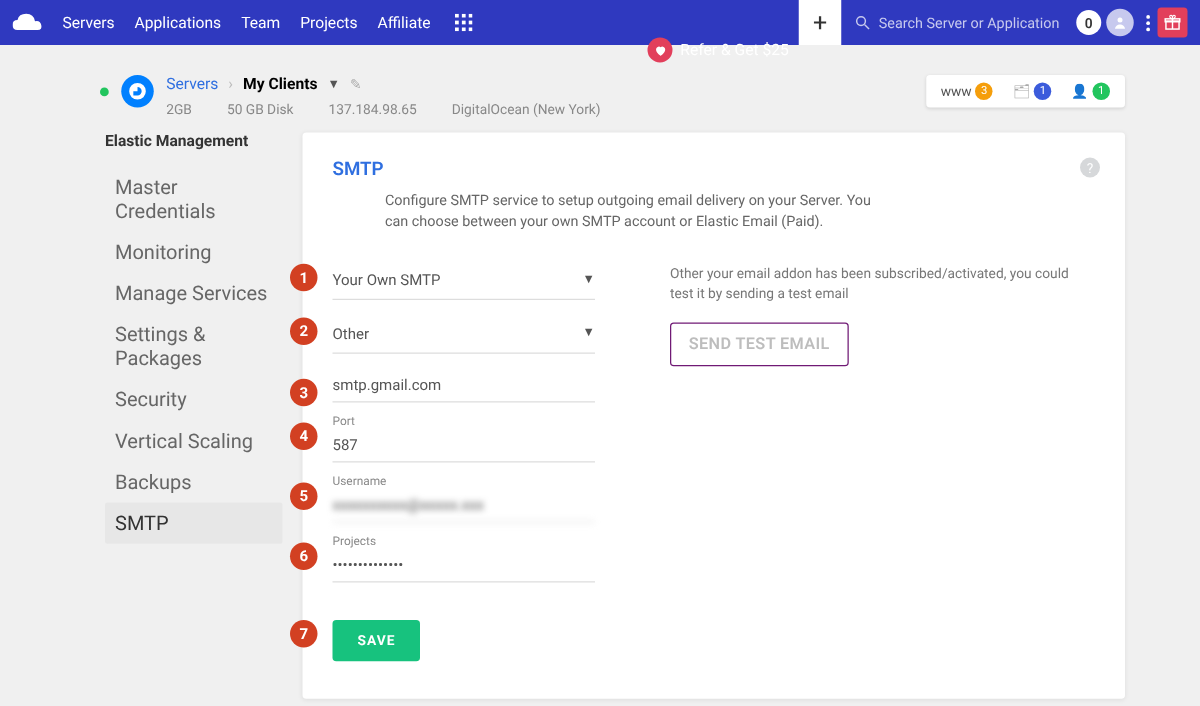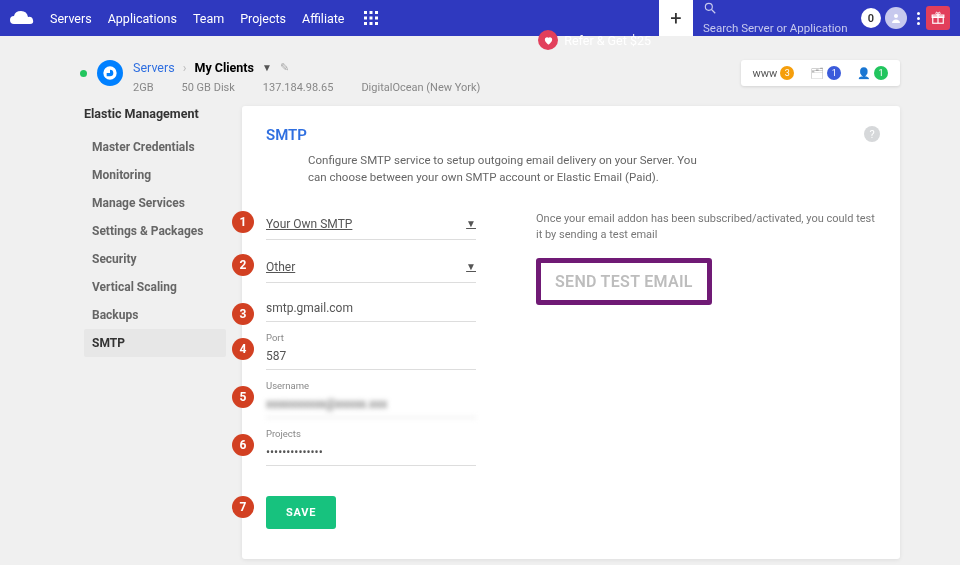--- a/index.html
+++ b/index.html
@@ -9,21 +9,21 @@
   .topnav { background: #2f39bf; height: 36px; display: flex; align-items: center; padding: 0 10px; color: #fff; }
   .logo { width: 26px; height: 18px; margin-right: 14px; display:flex; align-items:center; }
   .logo svg { display:block; }
   .nav-links { display: flex; gap: 16px; font-size: 12.5px; }
   .nav-links span { cursor: pointer; }
   .grid-icon { margin-left: 20px; cursor:pointer; display:flex; }
   .spacer { flex: 1; }
   .refer { display:flex; align-items:center; gap:6px; font-size:12.5px; margin-right:0px;margin-top:44px; }
   .heart { width:20px; height:20px; border-radius:50%; background:#e23f5b; display:flex; align-items:center; justify-content:center; }
   .plus-box { width:34px; height:36px; background:#fff; color:#333; display:flex; align-items:center; justify-content:center; font-size:20px; margin:0 2px 0 8px; cursor:pointer; }
-  .search-wrap { display:flex; align-items:flex-start; gap:6px; padding:0 8px; color:#c7c9ee;flex-direction:column;}
+  .search-wrap { display:flex; align-items:flex-end; gap:6px; padding:0 8px; color:#c7c9ee;}
   .search-input { background:transparent; border:none; outline:none; color:#fff; font-size:11.5px; width:150px; }
   .search-input::placeholder { color:#c7c9ee; }
   .zero-badge { width:20px; height:20px; border-radius:50%; background:#fff; color:#333; display:flex; align-items:center; justify-content:center; font-size:11px; font-weight:600; }
   .user-circ { width:22px; height:22px; border-radius:50%; background:#c7c9ee; display:flex; align-items:center; justify-content:center; margin:0 4px; }
   .dots3 { display:flex; flex-direction:column; gap:2px; margin:0 6px; cursor:pointer; }
   .dots3 span { width:3px; height:3px; border-radius:50%; background:#fff; }
   .gift { width:24px; height:24px; background:#e23f5b; border-radius:3px; display:flex; align-items:center; justify-content:center; }
 
   
   .server-header { display:flex; align-items:flex-start; padding: 24px 60px 12px 80px; }
@@ -39,34 +39,34 @@
   .pill { display:inline-flex; align-items:center; justify-content:center; min-width:14px; height:14px; border-radius:7px; font-size:9px; color:#fff; padding:0 3px;}
   .pill.orange{background:#f59e0b;}
   .pill.blue{background:#3b5bdb;}
   .pill.green{background:#22c55e;}
   .hr-item{display:flex;align-items:center;gap:3px;}
 
   
   .cols { display:flex; padding: 0 60px 30px 84px; gap:16px; align-items:flex-start; }
   .sidebar { width:142px; }
   .side-title { font-size:12.5px; font-weight:700; color:#333; margin-bottom:12px; }
-  .side-item { font-size:12px; color:#666; padding:7px 8px; cursor:pointer; border-radius:2px;font-weight:bold;}
+  .side-item { font-size:16px; color:#666; padding:7px 8px; cursor:pointer; border-radius:2px;}
   .side-item.active { background:#e7e7e7; color:#333; }
 
   .panel { flex:1; background:#fff; border-radius:3px; box-shadow:0 1px 4px rgba(0,0,0,.08); padding:20px 24px 30px 24px; position:relative; min-height:420px;}
   .panel-title { color:#2f6fe0; font-size:15px; font-weight:600; }
   .help-icon { position:absolute; right:20px; top:20px; width:16px;height:16px;border-radius:50%;background:#d6d8da;color:#fff;font-size:11px;display:flex;align-items:center;justify-content:center;}
   .panel-desc { font-size:11.5px; color:#666; margin-top:8px; max-width:400px; line-height:1.5;margin-left:42px; }
 
   .panel-body { display:flex; gap:60px; margin-top:24px; }
   .form-col { width:210px; }
   .info-col { flex:1; font-size:11px; color:#777; line-height:1.5; }
-  .test-btn { margin-top:14px; border:5px solid #701a75; background:#fff; color:#bdbdbd; font-size:16px; font-weight:600; letter-spacing:.3px; padding:9px 14px; border-radius:3px; cursor:not-allowed;}
-
-  .select-row{ border-bottom:1px solid #ddd; display:flex; align-items:center; justify-content:space-between; padding:6px 0 8px 0; font-size:12px; color:#555; cursor:pointer; margin-bottom:14px;text-decoration:underline;}
+  .test-btn { margin-top:14px; border:1px solid #701a75; background:#fff; color:#bdbdbd; font-size:13px; font-weight:600; letter-spacing:.3px; padding:9px 14px; border-radius:3px; cursor:not-allowed;}
+
+  .select-row{ border-bottom:1px solid #ddd; display:flex; align-items:center; justify-content:space-between; padding:6px 0 8px 0; font-size:12px; color:#555; cursor:pointer; margin-bottom:14px;}
   .caret{ font-size:10px; color:#555;}
 
   .fg { margin-bottom:10px; }
   .fg label { display:block; font-size:9.5px; color:#888; margin-bottom:2px; }
   .fg .inp { width:100%; border:none; border-bottom:1px solid #ddd; padding:4px 0 6px 0; font-size:12px; color:#555; outline:none; background:transparent;}
   .blur { filter: blur(2.5px); color:#999; }
 
   .save-btn { margin-top:20px; background:#17c27e; color:#fff; border:none; font-size:11px; font-weight:700; letter-spacing:.8px; padding:10px 20px; border-radius:3px; cursor:pointer;}
 
   
@@ -237,18 +237,18 @@
           <span class="num" style="top:6px">6</span>
           <label>Projects</label>
           <input class="inp" type="password" value="••••••••••••••" style="">
         </div>
         <div class="num-wrap">
           <span class="num" style="top:20px">7</span>
           <button class="save-btn">SAVE</button>
         </div>
       </div>
       <div class="info-col">
-        <div>Once your email addon has been subscribed/activated, you could test it by sending a test email</div>
+        <div>Other your email addon has been subscribed/activated, you could test it by sending a test email</div>
         <button class="test-btn">SEND TEST EMAIL</button>
       </div>
     </div>
   </div>
 </div>
 
 </body></html>

